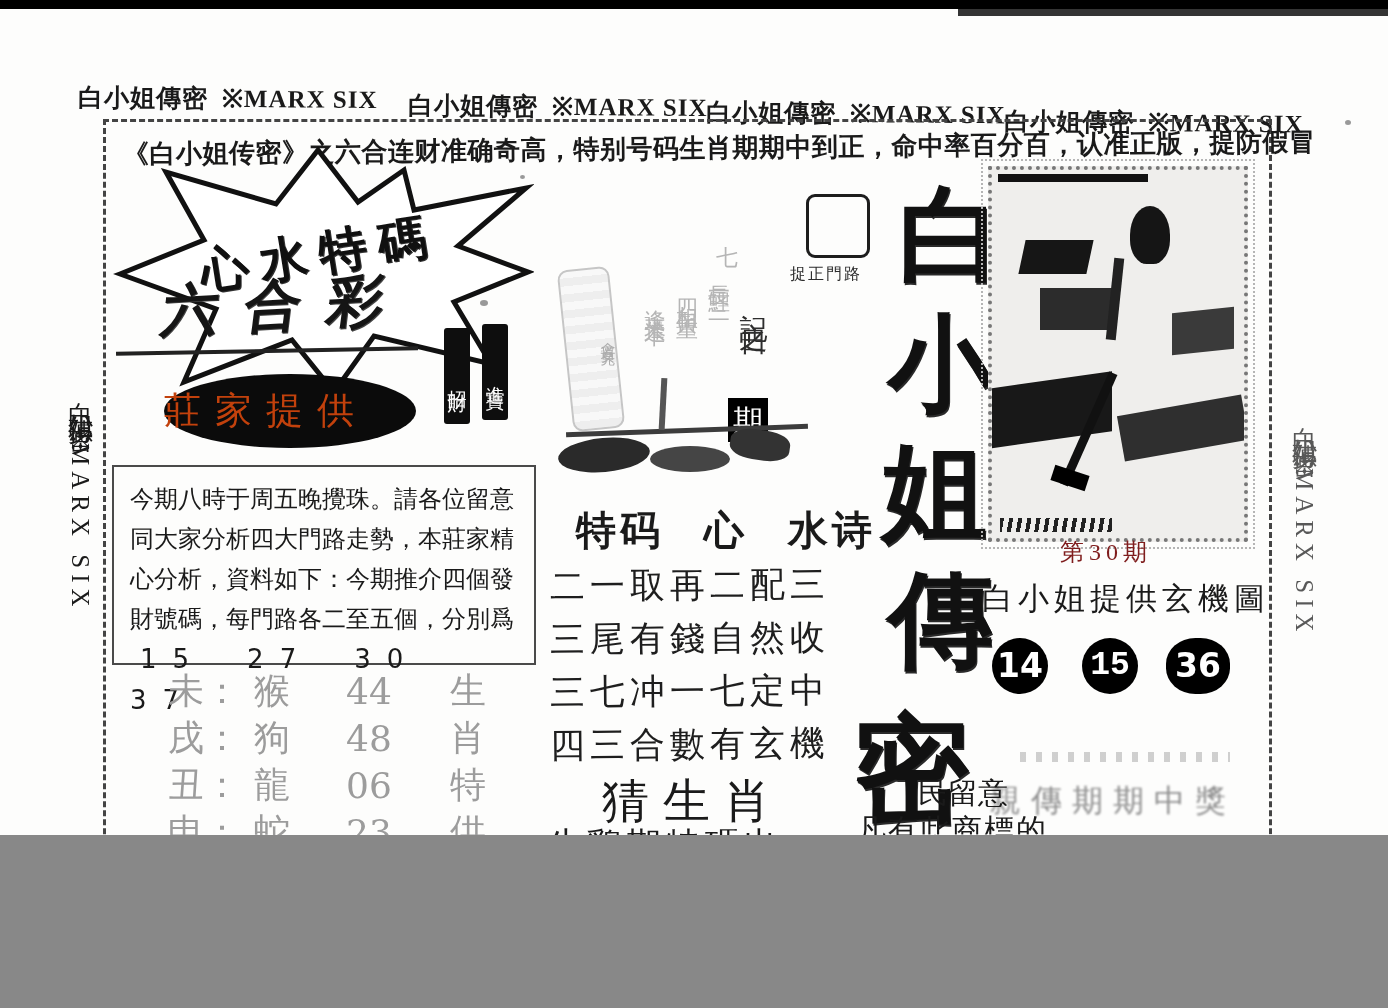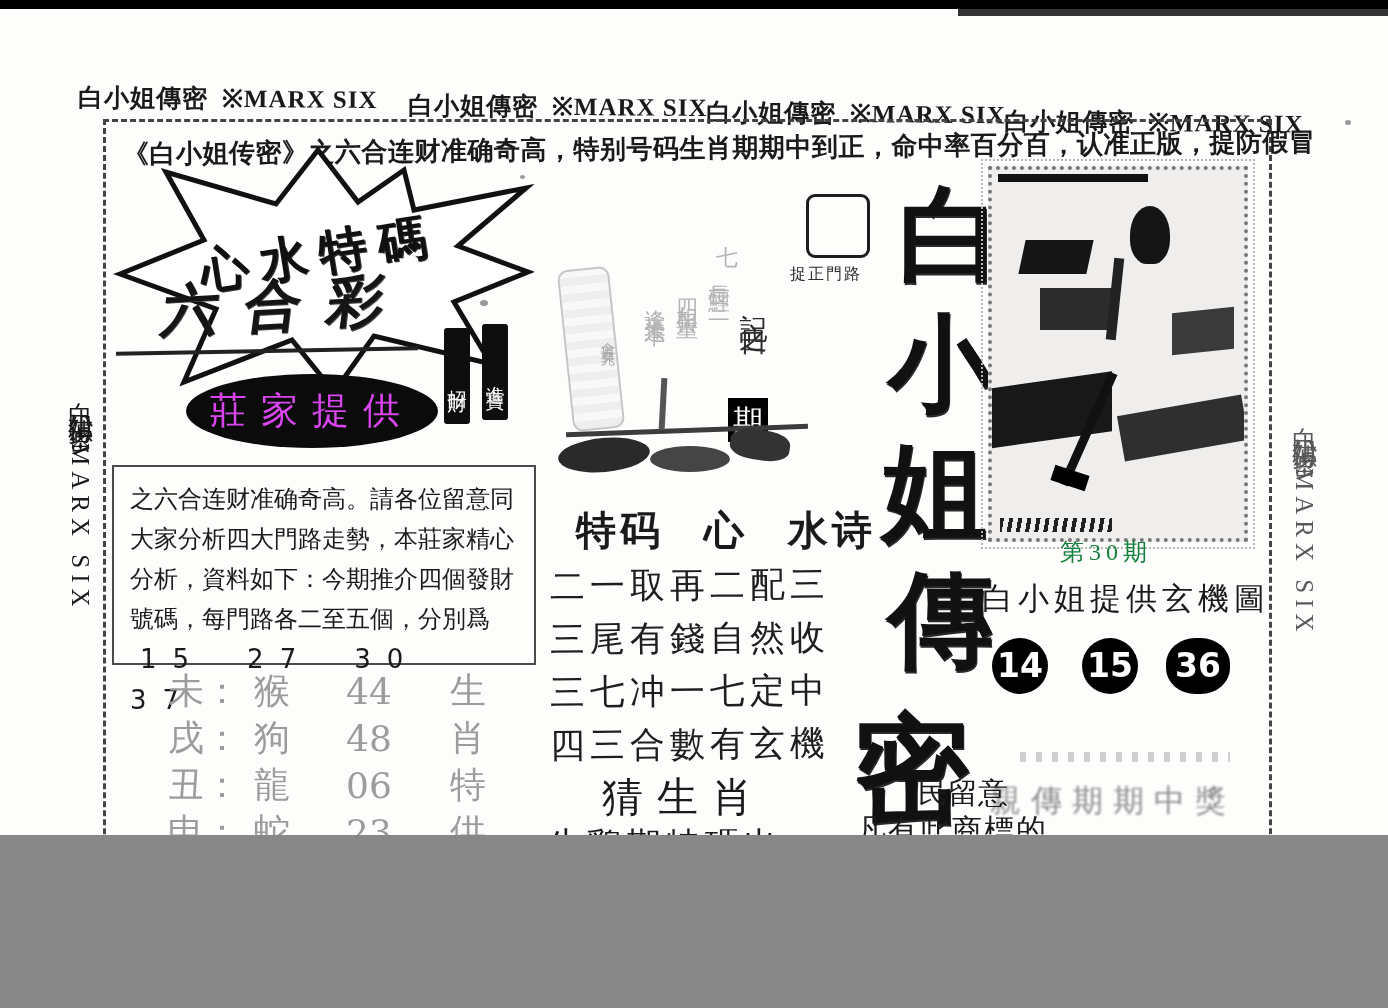--- a/index.html
+++ b/index.html
@@ -25,22 +25,22 @@
 
   
   .star-wrap{left:106px;top:144px;width:428px;height:252px;}
   .star-wrap svg{position:absolute;left:0;top:0;}
   .star-text{position:absolute;left:48px;top:78px;width:330px;text-align:center;
              font-size:48px;font-weight:bold;letter-spacing:12px;transform:rotate(-9deg);
              color:#101010;text-shadow:1px 1px 0 #333;}
   .lottery{left:163px;top:268px;font-size:56px;font-weight:bold;letter-spacing:26px;
            transform:skewX(-10deg) rotate(-3deg);color:#151515;text-shadow:1px 1px 0 #444;}
   .divider{left:116px;top:349px;width:302px;height:4px;background:#222;transform:rotate(-1deg);}
-  .badge{left:186px;top:374px;width:252px;height:74px;background:#0b0b0b;border-radius:50%;
-         color:#d946ef;font-size:37px;letter-spacing:14px;text-align:center;line-height:74px;}
+  .badge{left:164px;top:374px;width:252px;height:74px;background:#0b0b0b;border-radius:50%;
+         color:#c2410c;font-size:37px;letter-spacing:14px;text-align:left;line-height:74px;}
   .seal{width:26px;height:96px;background:#0e0e0e;color:#fff;border-radius:3px;
         font-size:19px;text-align:center;letter-spacing:4px;line-height:26px;padding-top:6px;box-sizing:border-box;}
   .seal.s1{left:444px;top:328px;}
   .seal.s2{left:482px;top:324px;}
 
   .info-box{left:112px;top:465px;width:424px;height:200px;border:2px solid #4a4a4a;
             padding:12px 16px;box-sizing:border-box;font-size:24px;line-height:40px;}
   .lucky{font-family:"DejaVu Sans",sans-serif;font-size:26px;letter-spacing:16px;margin-left:10px;}
   .wish{text-align:center;font-size:30px;letter-spacing:18px;margin-top:4px;}
 
@@ -63,21 +63,21 @@
   .blob{border-radius:50%;}
   .b1{left:558px;top:438px;width:92px;height:34px;background:#2a2a2a;transform:rotate(-5deg);}
   .b2{left:650px;top:446px;width:80px;height:26px;background:#454545;}
   .b3{left:730px;top:430px;width:60px;height:30px;background:#333;transform:rotate(8deg);border-radius:40%;}
   .mast{left:660px;top:378px;width:6px;height:52px;background:#555;transform:rotate(3deg);}
 
   
   .poem-title{left:576px;top:503px;font-size:40px;font-weight:600;letter-spacing:4px;word-spacing:26px;}
   .poem-line{left:550px;font-size:35px;letter-spacing:5px;transform:rotate(-.5deg);color:#1e1e1e;}
   .pl0{top:562px;}.pl1{top:615px;}.pl2{top:668px;}.pl3{top:721px;}
-  .poem-hint{left:602px;top:770px;font-size:41px;letter-spacing:14px;text-align:right;}
+  .poem-hint{left:602px;top:770px;font-size:47px;letter-spacing:14px;text-align:right;}
   .poem-foot{left:548px;top:822px;font-size:35px;letter-spacing:4px;}
   .cutline{left:548px;top:866px;width:215px;height:12px;opacity:.7;
            background:repeating-linear-gradient(90deg,#8a8a8a 0 20px,transparent 20px 34px);}
 
   
   .vchar{font-size:105px;font-weight:bold;line-height:1;color:#111;text-shadow:1px 2px 0 #2a2a2a;}
   .photo{left:988px;top:166px;width:252px;height:368px;border:4px dotted #777;outline:2px dotted #b5b5b5;
          outline-offset:5px;background:#efeeec;overflow:hidden;}
   .photo div{position:absolute;}
   .ph-bar{left:6px;top:4px;width:150px;height:8px;background:#111;}
@@ -85,25 +85,25 @@
   .ph-d1{left:30px;top:70px;width:68px;height:34px;background:#161616;transform:skewX(-12deg);}
   .ph-d2{left:48px;top:118px;width:74px;height:42px;background:#2c2c2c;}
   .ph-d3{left:180px;top:140px;width:62px;height:42px;background:#3a3a3a;transform:skewY(-6deg);}
   .ph-strap{left:118px;top:88px;width:10px;height:82px;background:#222;transform:rotate(6deg);}
   .ph-d4{left:-4px;top:210px;width:124px;height:60px;background:#181818;transform:skewY(-8deg);}
   .ph-d5{left:128px;top:235px;width:126px;height:46px;background:#2f2f2f;transform:rotate(-10deg);}
   .ph-leg{left:92px;top:198px;width:9px;height:122px;background:#111;transform:rotate(24deg);}
   .ph-shoe{left:60px;top:300px;width:36px;height:16px;background:#000;transform:rotate(18deg);}
   .ph-hatch{left:8px;bottom:6px;width:112px;height:14px;
             background:repeating-linear-gradient(100deg,#222 0 4px,transparent 4px 9px);}
-  .photo-cap{left:1060px;top:536px;font-size:24px;letter-spacing:5px;color:#15803d;filter:blur(.4px);}
+  .photo-cap{left:1060px;top:536px;font-size:24px;letter-spacing:5px;color:#7f1d1d;filter:blur(.4px);}
   .mystery{left:982px;top:578px;font-size:31px;letter-spacing:5px;}
   .ball{top:638px;width:56px;height:56px;background:#000;border-radius:50%;color:#fff;
         font-family:"DejaVu Sans",sans-serif;font-weight:bold;font-size:33px;text-align:center;line-height:56px;}
-  .ball.n0{left:992px;}.ball.n1{left:1082px;}.ball.n2{left:1166px;width:64px;border-radius:46%;}
+  .ball.n0{left:992px;}.ball.n1{left:1082px;font-family:Liberation Mono, monospace;}.ball.n2{left:1166px;width:64px;border-radius:46%;}
 
   .ft-faint{left:990px;top:780px;font-size:31px;letter-spacing:10px;color:#8f8f8f;filter:blur(1.1px);}
   .ft-dots{left:1020px;top:752px;width:210px;height:10px;opacity:.55;
            background:repeating-linear-gradient(90deg,#aaa 0 6px,transparent 6px 16px);}
   .ft1{left:918px;top:773px;font-size:30px;}
   .ft2{left:856px;top:810px;font-size:30px;letter-spacing:2px;}
   .ft3{left:848px;top:849px;font-size:30px;letter-spacing:3px;font-family:Liberation Serif, serif;}
   .ftpub{left:922px;top:834px;font-size:30px;letter-spacing:3px;background:rgba(253,253,252,.55);}
 
   
@@ -161,21 +161,21 @@
     <div class="star-text">心水特碼</div>
   </div>
 
   <div class="abs lottery">六合彩</div>
   <div class="abs divider"></div>
   <div class="abs badge">莊家提供</div>
   <div class="abs seal s1 v">招財</div>
   <div class="abs seal s2 v">進寶</div>
 
   <div class="abs info-box">
-    <span>之六合连财准确奇高。請各位留意同大家分析四大門路走勢，本莊家精心分析，資料如下：今期推介四個發財號碼，每門路各二至五個，分別爲</span><span class="lucky">15　27　30　37</span>
+    <span>今期八時于周五晚攪珠。請各位留意同大家分析四大門路走勢，本莊家精心分析，資料如下：今期推介四個發財號碼，每門路各二至五個，分別爲</span><span class="lucky">15　27　30　37</span>
   </div>
 
   <div class="abs zodiac">
     <div class="zrow">
       <span class="zb">未：</span>
       <span class="za">猴</span>
       <span class="zn">44</span>
       <span class="zt">生</span>
     </div>
     <div class="zrow">

